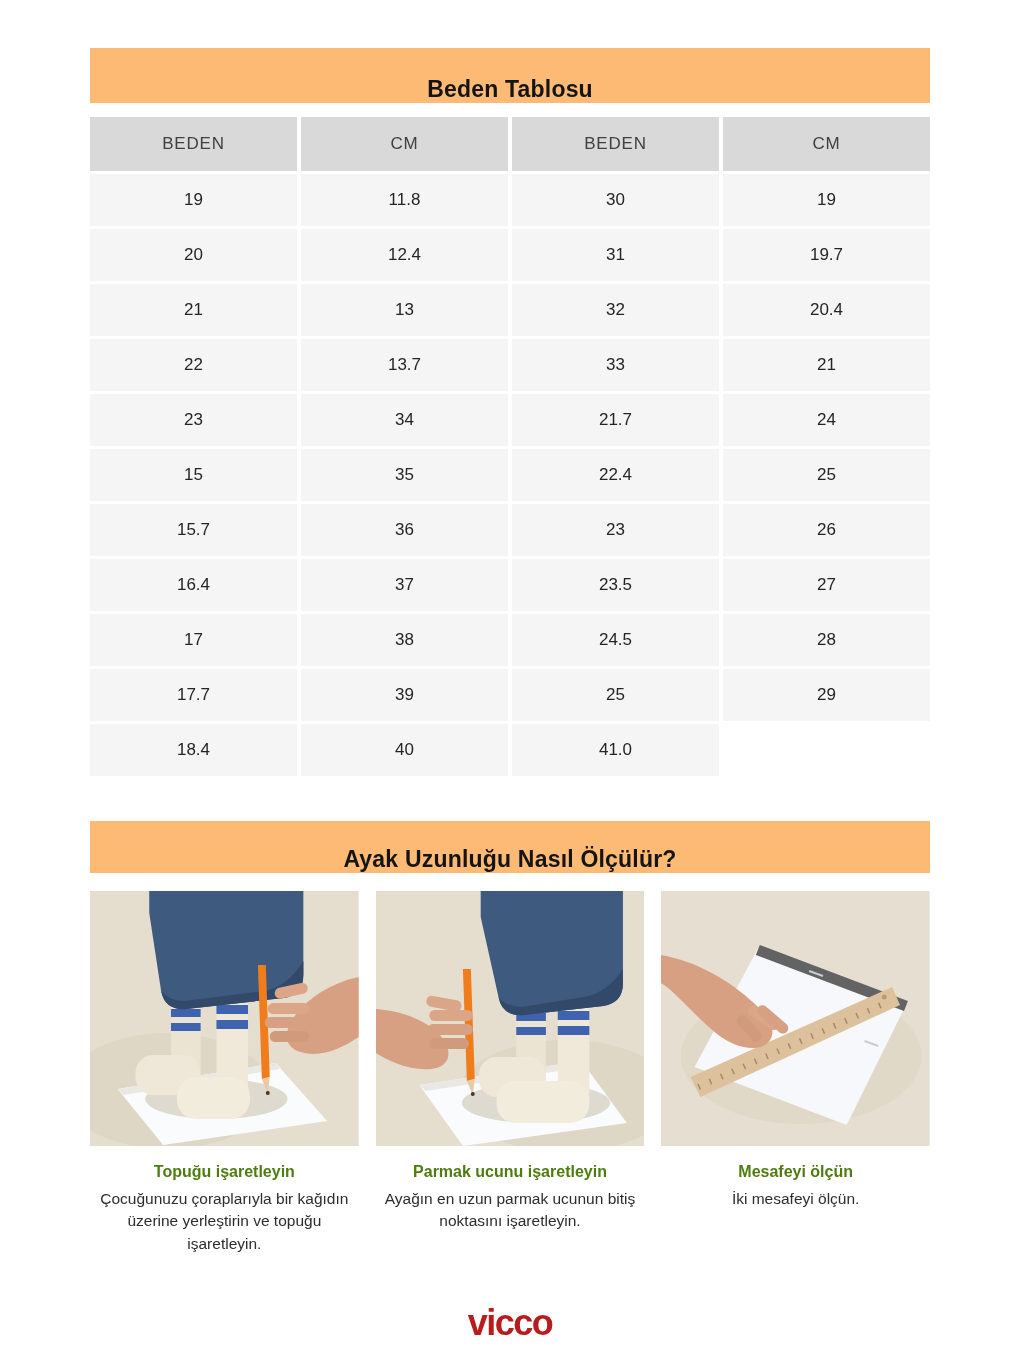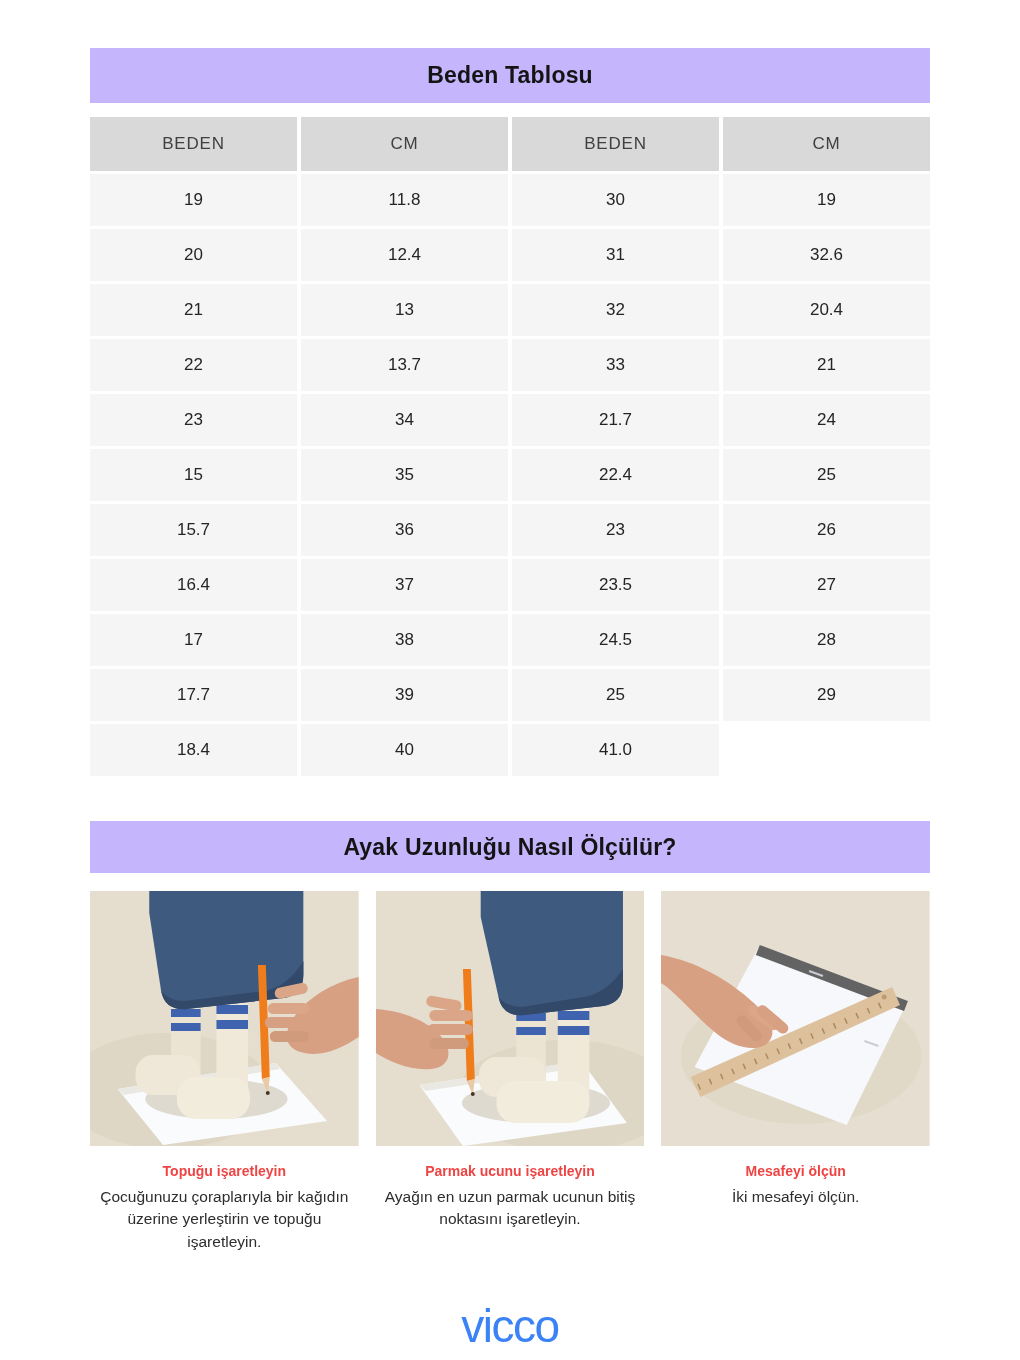--- a/index.html
+++ b/index.html
@@ -2,44 +2,44 @@
 <html><head>
 <meta charset="utf-8">
 <style>
   * { box-sizing: border-box; }
   html, body { margin: 0; padding: 0; background: #ffffff; }
   body { font-family: "Liberation Sans", sans-serif; color: #1c1c1c; }
 
   .page { width: 1020px; height: 1360px; overflow: hidden; background: #ffffff; margin: 0 auto; position: relative; }
   .content { width: 840px; margin: 0 auto; padding-top: 48px; }
 
-  .band { background: #c4b5fd; height: 55px; display: flex; align-items: center; justify-content: center; }
+  .band { background: #fdba74; height: 55px; display: flex; align-items: flex-end; justify-content: center; }
   .band .band-title { font-size: 23px; font-weight: bold; color: #141414; margin: 0; letter-spacing: .2px; }
 
   
   .size-grid { display: grid; grid-template-columns: repeat(4, 1fr); gap: 3px 4px; margin-top: 14px; }
   .size-grid .head {
     background: #d9d9d9; height: 54px; display: flex; align-items: center; justify-content: center;
     font-size: 17px; letter-spacing: .8px; color: #404040;
   }
   .size-grid .cell {
     background: #f5f5f5; height: 52px; display: flex; align-items: center; justify-content: center;
     font-size: 17px; color: #252525;
   }
 
   .howto-band { margin-top: 45px; height: 52px; }
 
   .steps { display: grid; grid-template-columns: repeat(3, 1fr); gap: 17px; margin-top: 18px; }
   .step { text-align: center; }
   .step svg.photo { width: 100%; height: 255px; display: block; }
-  .step .step-heading { font-size: 14px; font-weight: bold; color: #ef4444; margin: 17px 0 0; }
+  .step .step-heading { font-size: 16px; font-weight: bold; color: #4d7c0f; margin: 17px 0 0; }
   .step .step-desc { font-size: 15.5px; line-height: 1.45; color: #2d2d2d; margin: 7px 0 0; }
 
   .brand { margin-top: 50px; text-align: center; }
-  .logo { font-size: 46px; font-weight: normal; letter-spacing: -1.5px; color: #3b82f6; line-height: 1; }
+  .logo { font-size: 36px; font-weight: bold; letter-spacing: -1.5px; color: #b91c1c; line-height: 1; }
 </style>
 </head>
 <body>
 
 <div class="page">
   <div class="content">
 
     <section class="band">
       <h1 class="band-title">Beden Tablosu</h1>
     </section>
@@ -50,21 +50,21 @@
       <div class="head">BEDEN</div>
       <div class="head">CM</div>
 
     <div class="cell">19</div>
         <div class="cell">11.8</div>
         <div class="cell">30</div>
         <div class="cell">19</div>
         <div class="cell">20</div>
         <div class="cell">12.4</div>
         <div class="cell">31</div>
-        <div class="cell">32.6</div>
+        <div class="cell">19.7</div>
         <div class="cell">21</div>
         <div class="cell">13</div>
         <div class="cell">32</div>
         <div class="cell">20.4</div>
         <div class="cell">22</div>
         <div class="cell">13.7</div>
         <div class="cell">33</div>
         <div class="cell">21</div>
         <div class="cell">23</div>
         <div class="cell">34</div>

